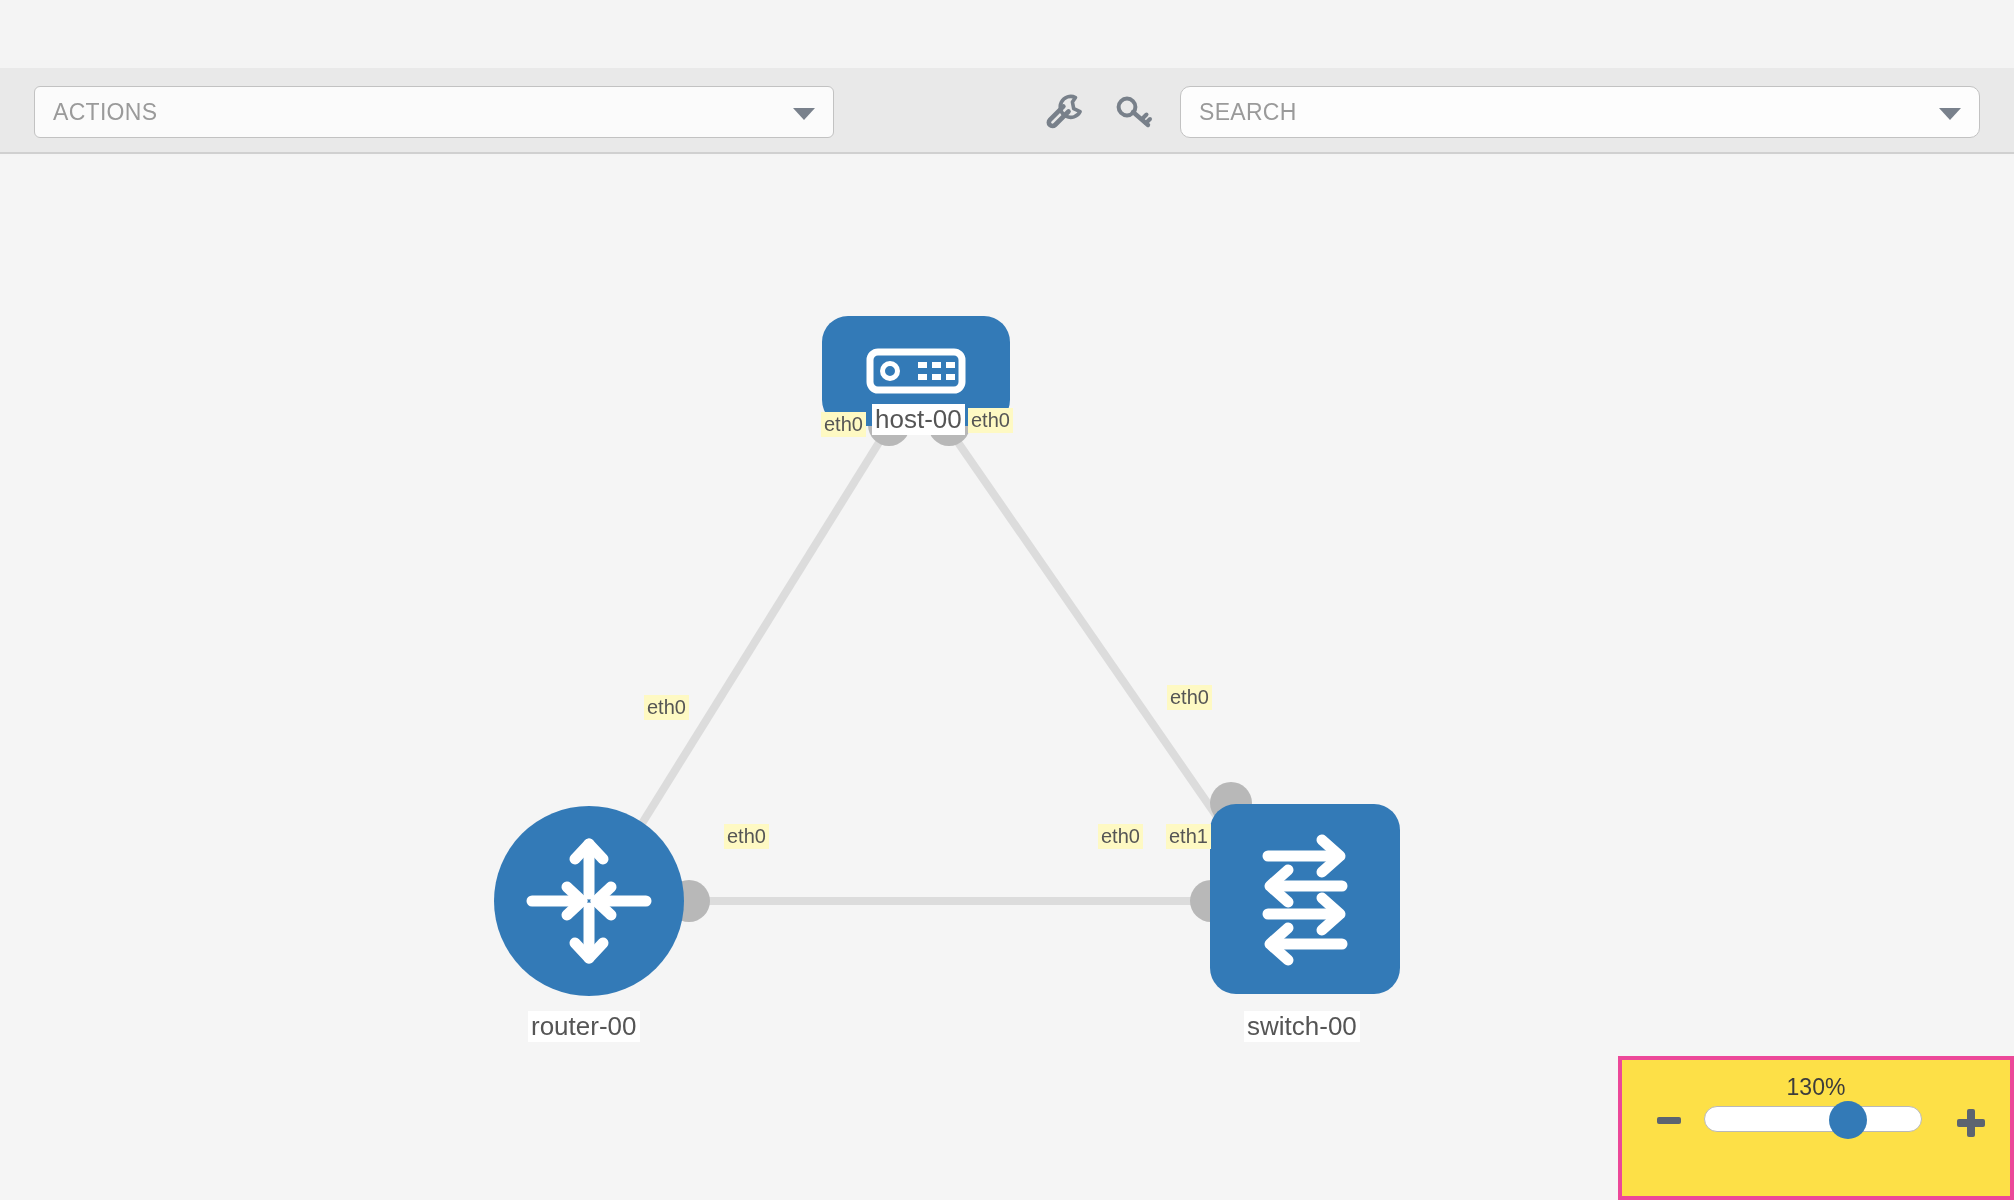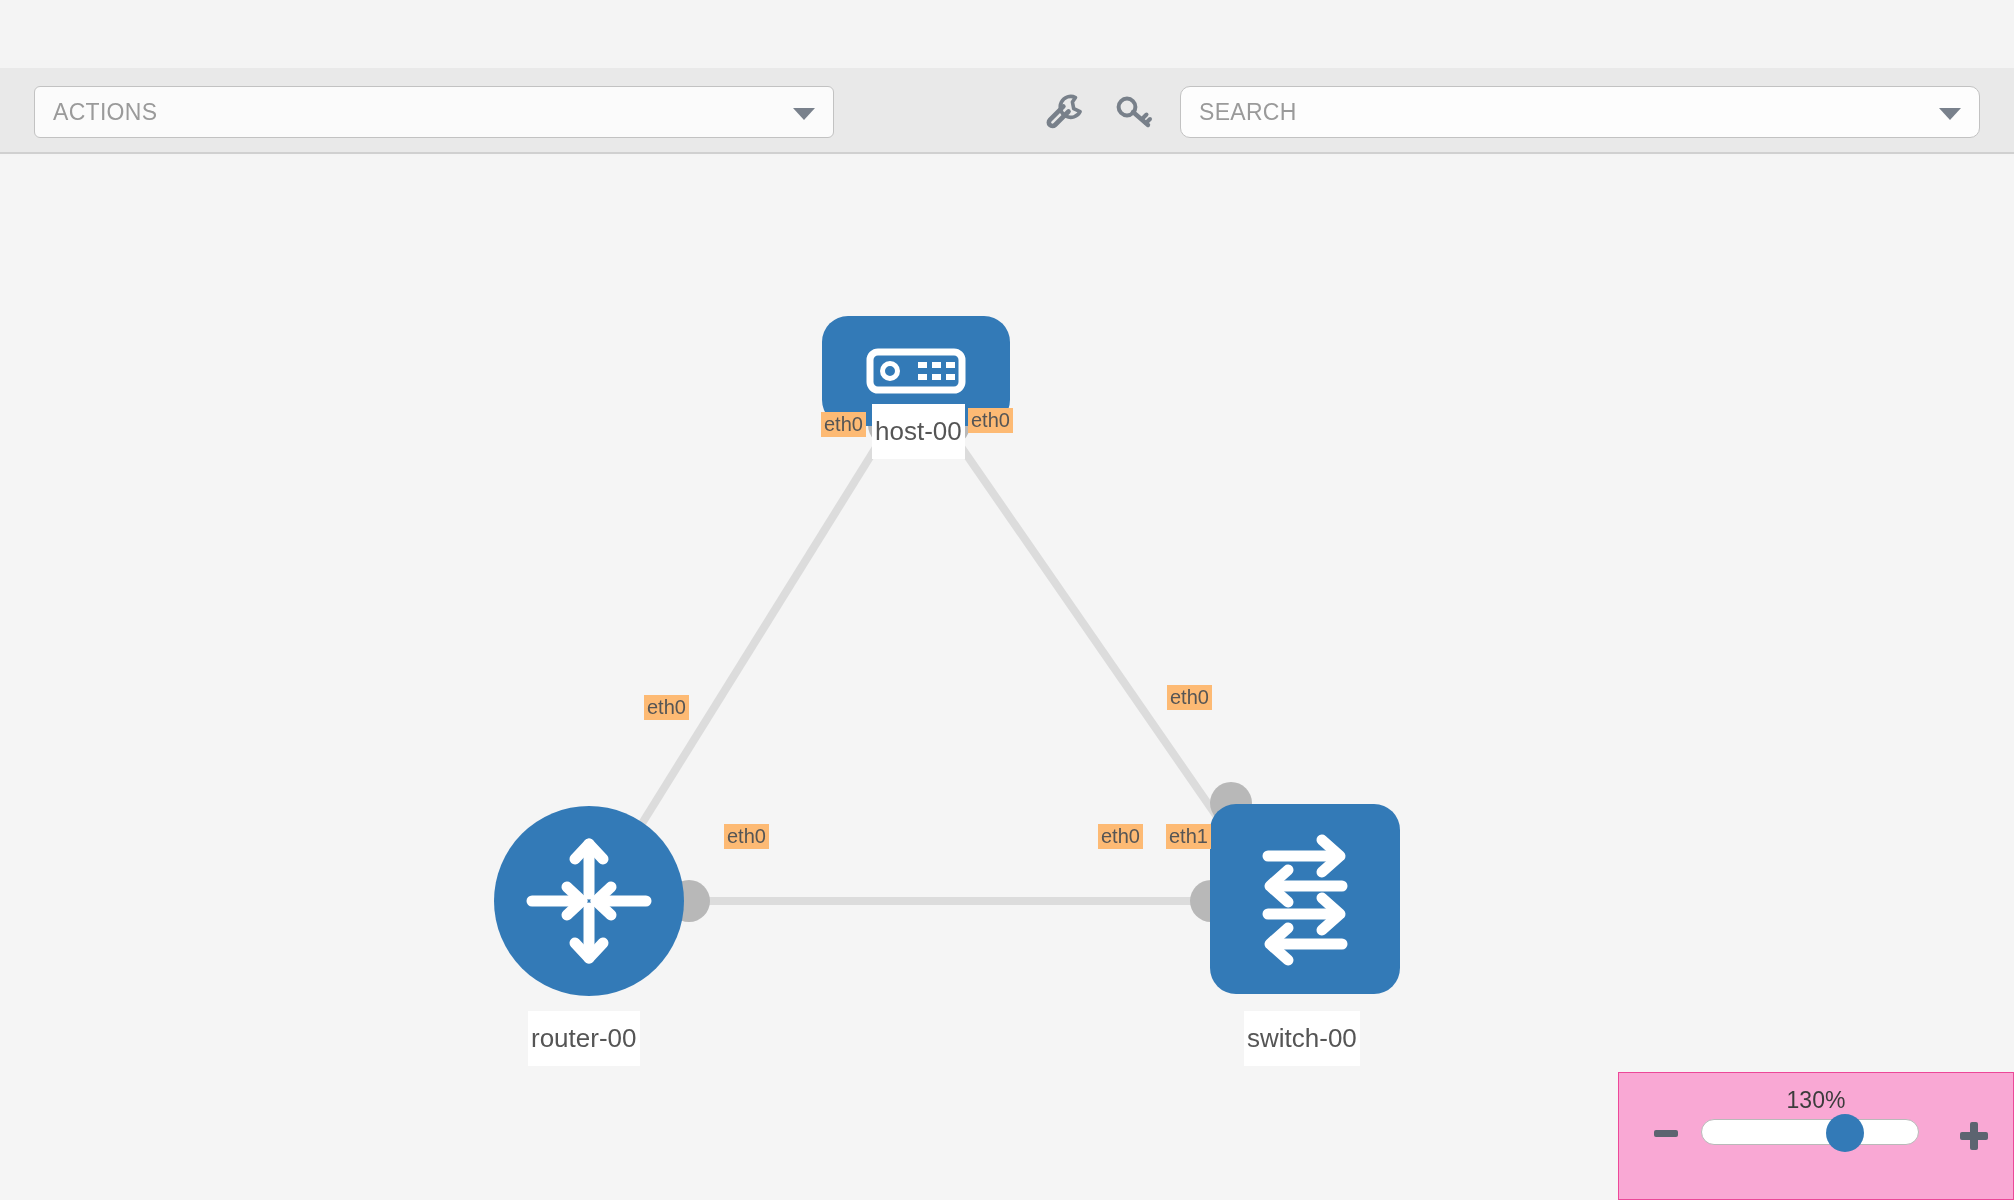--- a/index.html
+++ b/index.html
@@ -107,35 +107,35 @@
   .port {
     position: absolute; width: 42px; height: 42px; border-radius: 50%;
     background: #b8b8b8; cursor: pointer;
   }
 
   
   .nlabel {
     position: absolute;
     background: #ffffff;
     font-size: 26px; color: #555555;
-    white-space: nowrap; padding: 12px 3px;
+    white-space: nowrap; padding: 0 3px;
   }
   .elabel {
     position: absolute;
-    background: #fdba74;
+    background: #fef9c3;
     font-size: 20px; color: #555555;
     white-space: nowrap; padding: 1px 3px;
   }
 
   
   .zoom-panel {
     position: absolute; right: 0; bottom: 0;
-    width: 396px; height: 128px;
-    background: #f9a8d4;
-    border: 1px solid #ec4899;
+    width: 396px; height: 144px;
+    background: #fde047;
+    border: 4px solid #ec4899;
   }
   .zoom-level {
     position: absolute; left: 0; top: 14px; width: 100%;
     text-align: center; font-size: 23px; color: #3c3c3c;
   }
   .zoom-minus, .zoom-plus {
     position: absolute; top: 48px;
     color: #5c6470; cursor: pointer;
     line-height: 0;
   }

